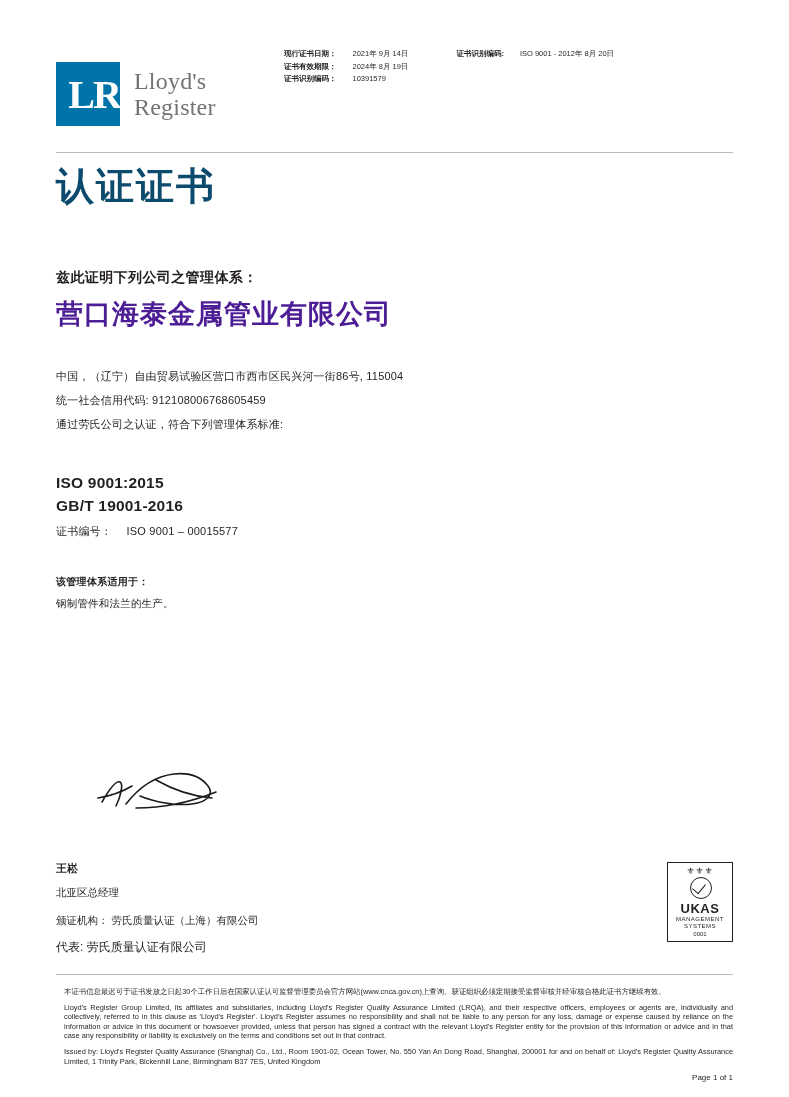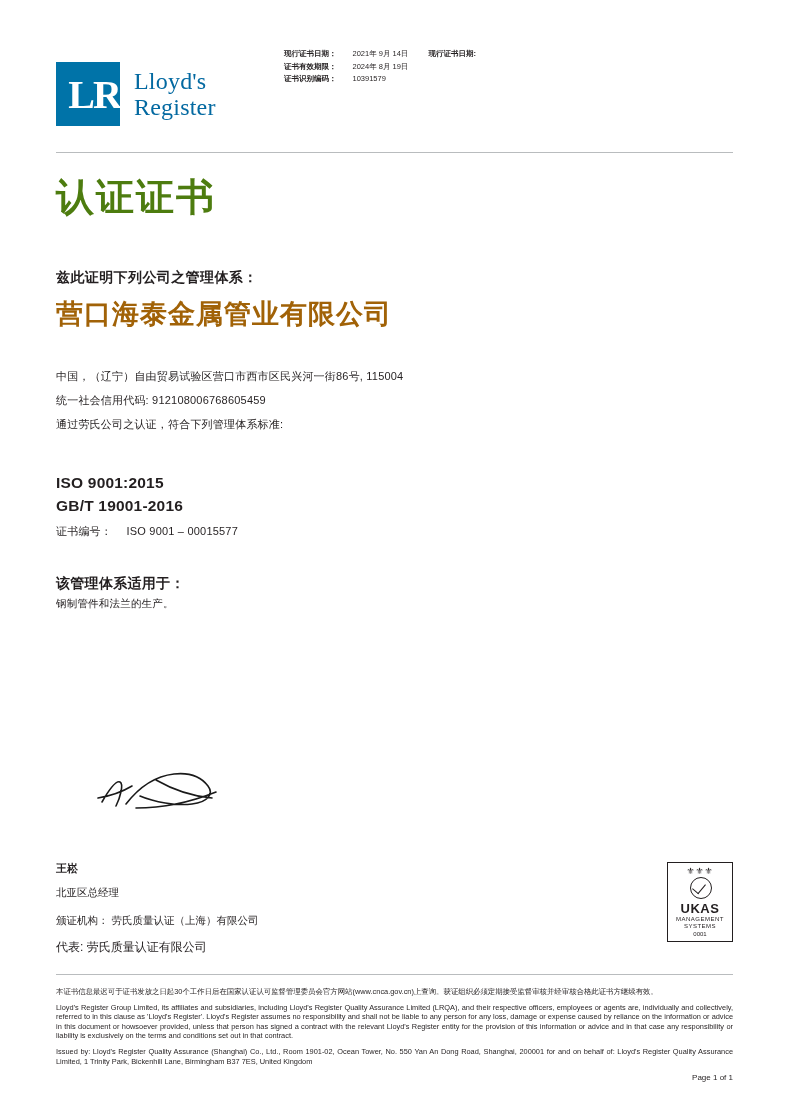--- a/index.html
+++ b/index.html
@@ -45,32 +45,32 @@
     font-size: 40px;
     letter-spacing: -2px;
     display: flex;
     align-items: center;
     justify-content: center;
     padding-left: 12px;
     box-sizing: border-box;
   }
   .logo-text {
     margin-left: 14px;
-    color: #0369a1;
+    color: #737373;
     font-family: "Liberation Serif", serif;
     font-size: 24px;
     line-height: 26px;
     letter-spacing: 0.2px;
   }
 
   .meta {
     position: absolute;
     left: 284px; top: 48px;
     display: flex;
-    gap: 20px;
+    gap: 48px;
     font-size: 7.5px;
     line-height: 12.5px;
     color: #231f20;
   }
   .meta-col { display: flex; }
   .meta-labels { margin-right: 16px; }
   .meta-row { white-space: nowrap; }
   .meta-head { font-weight: bold; }
 
   .rule {
@@ -79,43 +79,43 @@
     width: 677px;
     height: 1px;
     background: #b9bcbe;
   }
   .rule-top { top: 152px; }
   .rule-bottom { top: 974px; }
 
   
   .cert-title {
     position: absolute;
-    left: 56px; top: 172px;
+    left: 56px; top: 161px;
     font-family: "DejaVu Sans", sans-serif;
     font-size: 38px;
     font-weight: bold;
     letter-spacing: 2px;
-    color: #4d7c0f;
+    color: #0c4a6e;
   }
 
   
   .intro {
     position: absolute;
     left: 56px; top: 269px;
     font-size: 14px;
     font-weight: bold;
     letter-spacing: 0.4px;
   }
   .company {
     position: absolute;
     left: 56px; top: 296px;
     font-family: "DejaVu Sans", sans-serif;
     font-size: 27px;
     font-weight: bold;
-    color: #a16207;
+    color: #4c1d95;
     letter-spacing: 1px;
     text-align: center;
   }
   .addr-block {
     position: absolute;
     left: 56px; top: 364px;
     font-size: 11px;
     line-height: 24px;
     letter-spacing: 0.2px;
   }
@@ -129,21 +129,21 @@
   }
   .cert-number {
     position: absolute;
     left: 56px; top: 524px;
     font-size: 11px;
     letter-spacing: 0.2px;
   }
   .scope-head {
     position: absolute;
     left: 56px; top: 575px;
-    font-size: 14px;
+    font-size: 10px;
     font-weight: bold;
     letter-spacing: 0.3px;
   }
   .scope-body {
     position: absolute;
     left: 56px; top: 597px;
     font-size: 10.5px;
     letter-spacing: 0.2px;
   }
 
@@ -238,21 +238,21 @@
   
   .footer {
     position: absolute;
     left: 56px; top: 987px;
     width: 677px;
     font-size: 7.4px;
     line-height: 9.6px;
     color: #231f20;
     text-align: justify;
   }
-  .footer p { margin: 0 0 6px 0; }
+  .footer p { margin: 0 0 6px 8px; }
   .footer p:last-child { margin-bottom: 0; }
   .page-num {
     position: absolute;
     right: 56px; top: 1073px;
     font-size: 8px;
   }
 </style>
 </head>
 <body>
 
@@ -278,21 +278,24 @@
           <div class="meta-row meta-head">证书识别编码：</div>
         </div>
         <div class="meta-values">
           <div class="meta-row">2021年 9月 14日</div>
           <div class="meta-row">2024年 8月 19日</div>
           <div class="meta-row">10391579</div>
         </div>
       </div>
       <div class="meta-col">
         <div class="meta-labels">
-          <div class="meta-row meta-head">现行证书日期:</div>
+          <div class="meta-row meta-head">证书识别编码:</div>
+        </div>
+        <div class="meta-values">
+          <div class="meta-row">ISO 9001 - 2012年 8月 20日</div>
         </div>
       </div>
     </div>
 
   </div>
 
   <div class="rule rule-top"></div>
 
   <div class="cert-title">认证证书</div>
 

